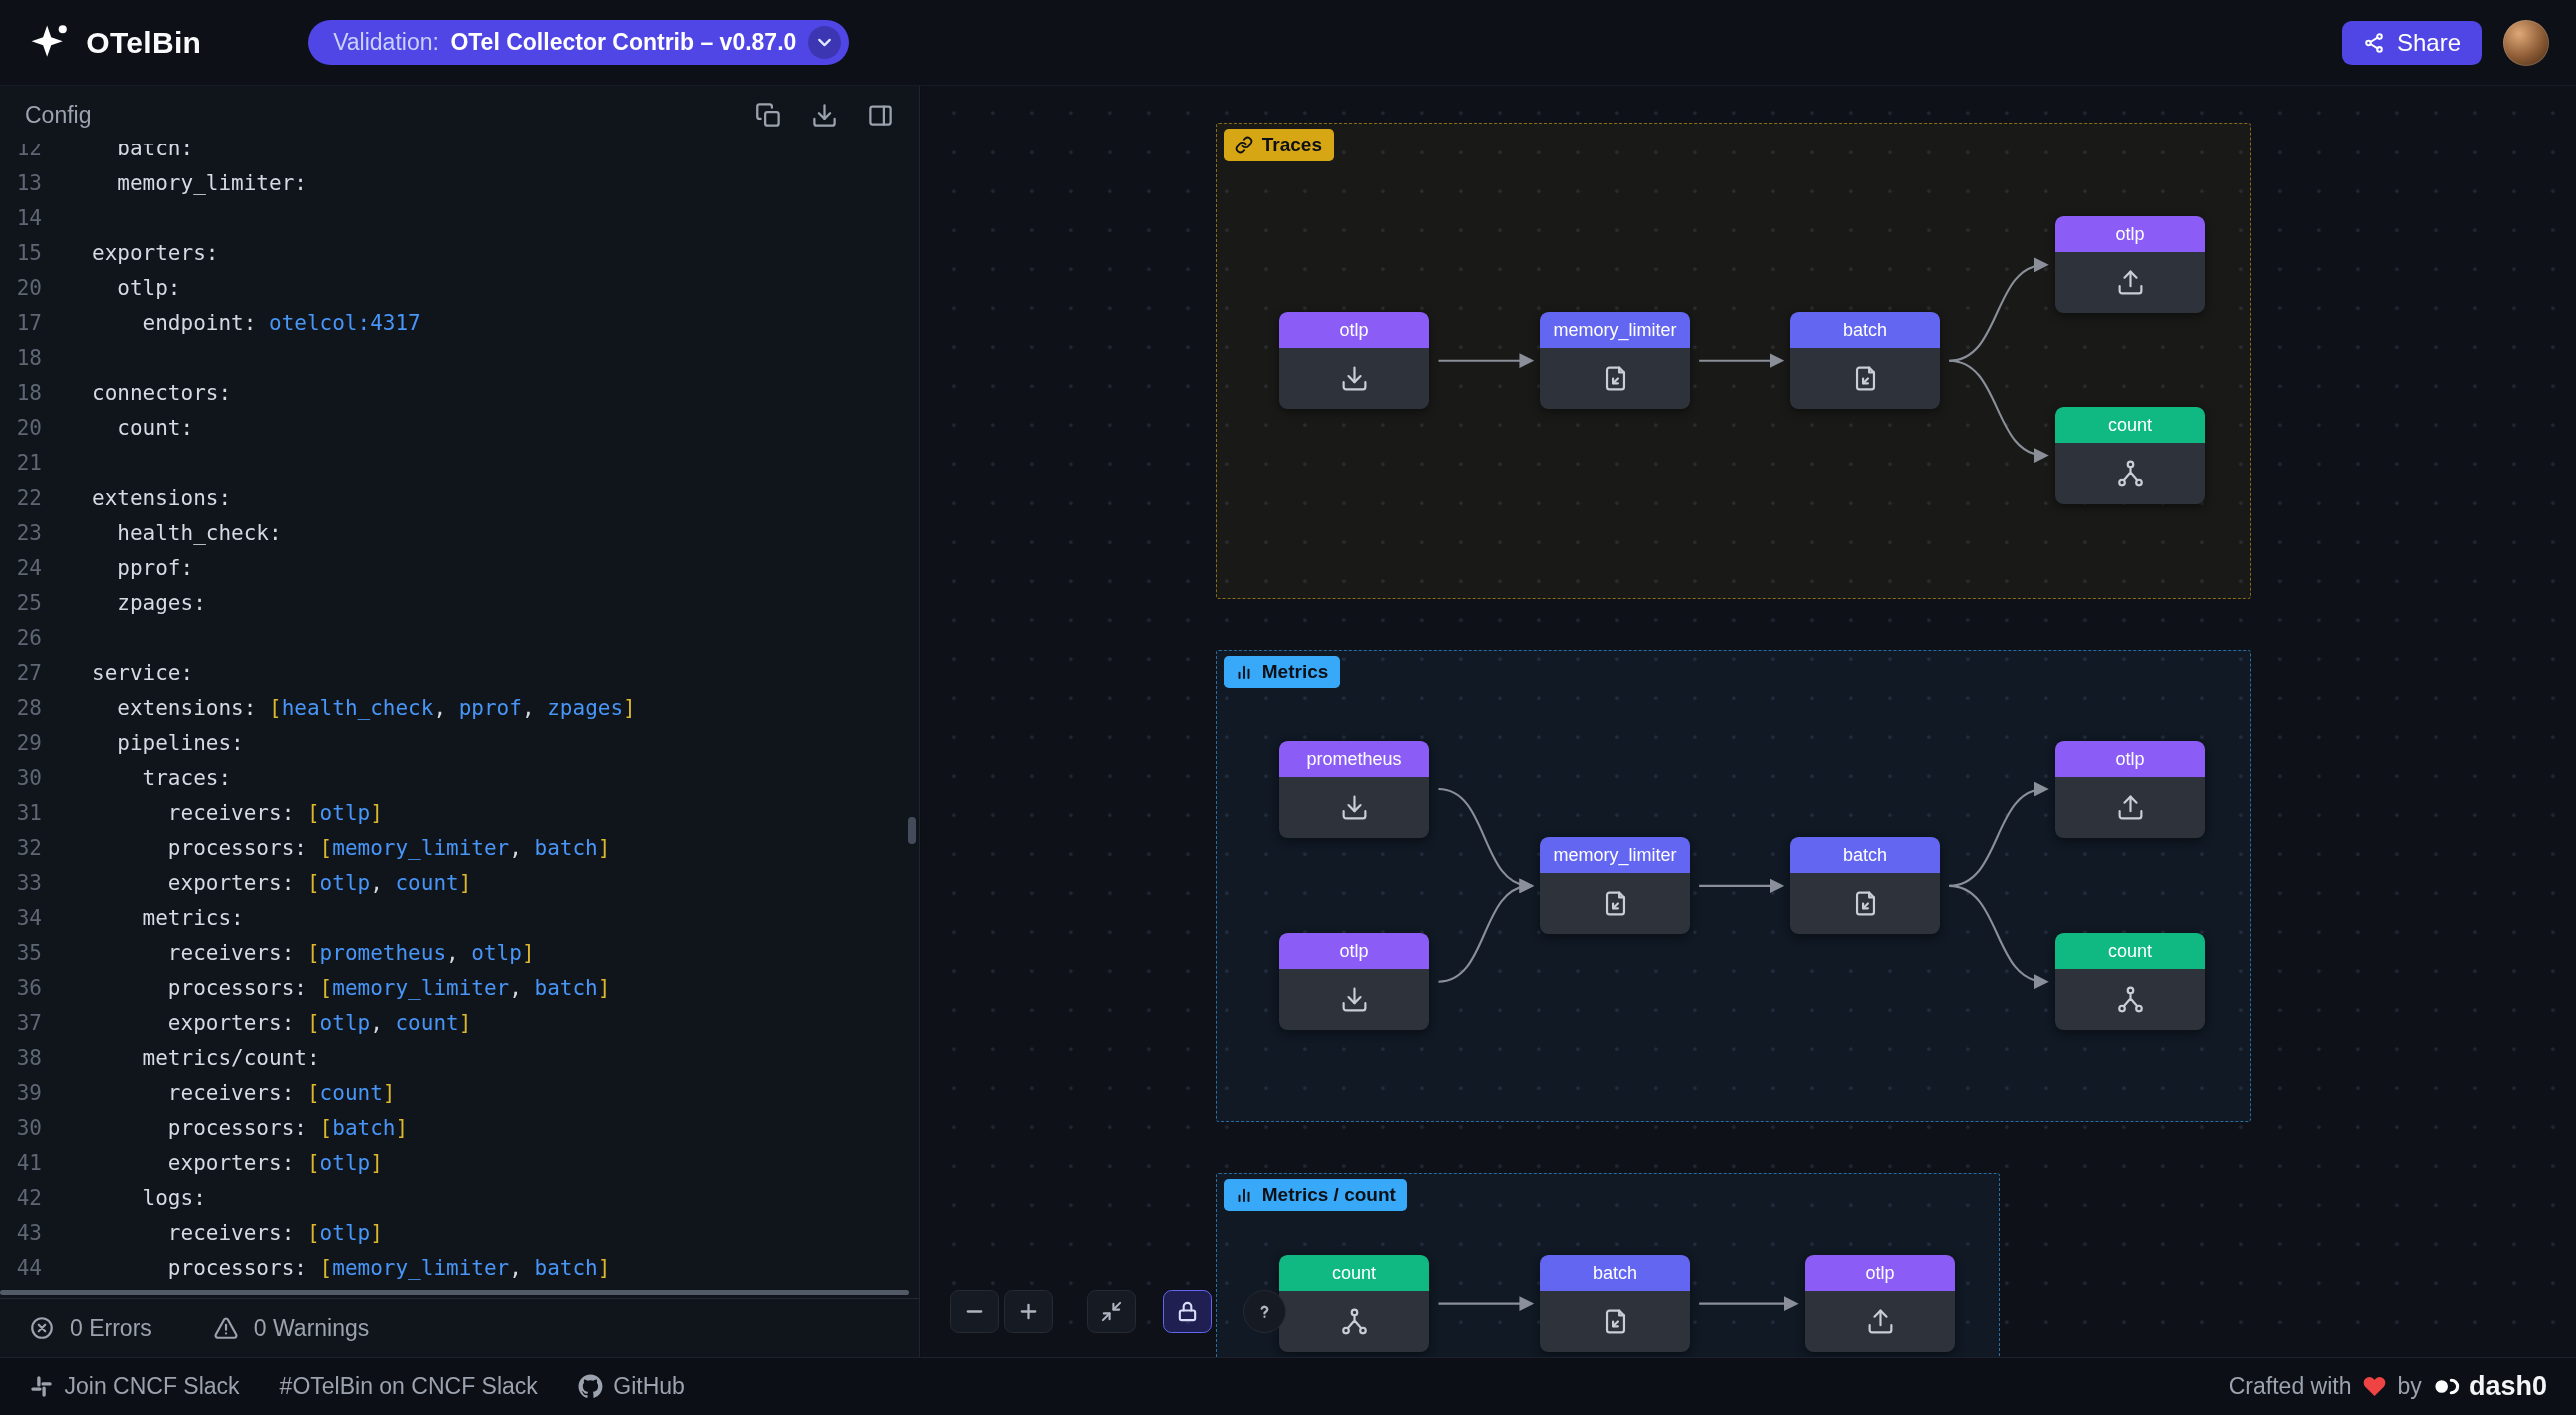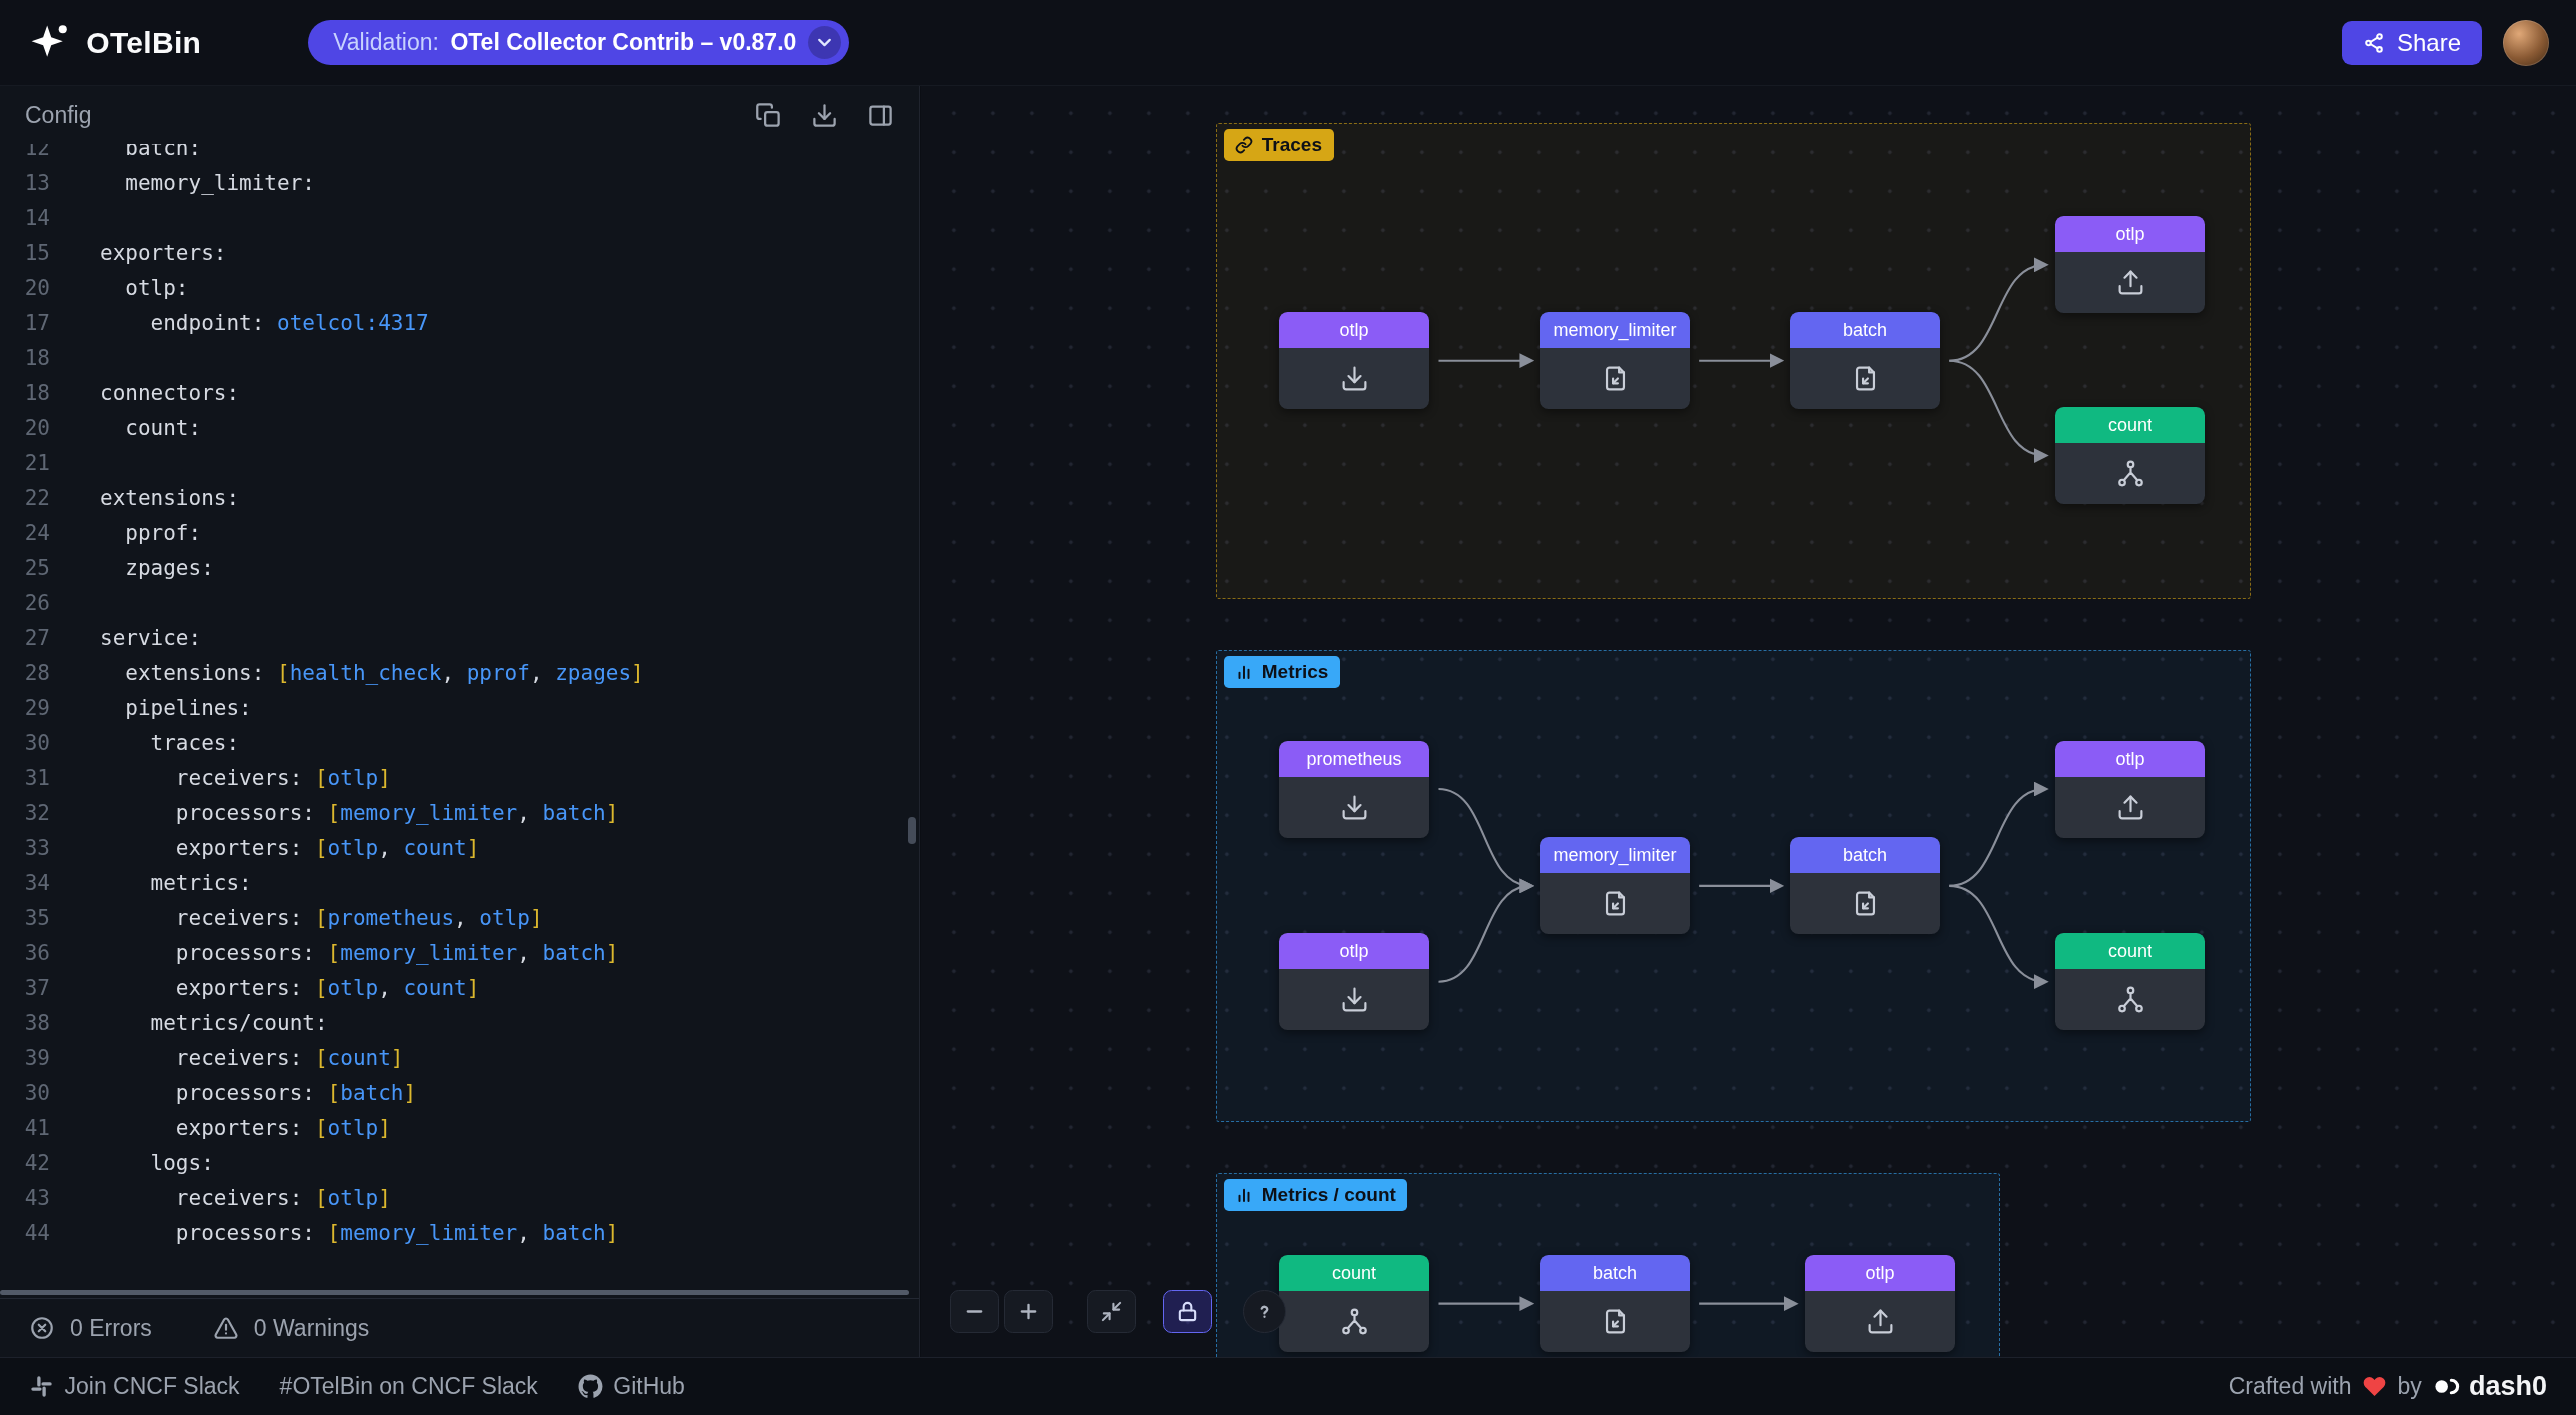--- a/index.html
+++ b/index.html
@@ -33,21 +33,21 @@
 
   
   .config-panel { position:absolute; top:86px; left:0; width:920px; bottom:58px; background:#10141b;
                   border-right:1px solid #20242e; display:flex; flex-direction:column; z-index:4; }
   .config-header { height:58px; flex:none; display:flex; align-items:center; padding:0 25px; }
   .config-title { color:#9ca3af; font-size:23px; }
   .config-tools { margin-left:auto; display:flex; align-items:center; gap:29px; }
   .tool-btn { background:none; border:none; width:27px; height:27px; color:#9ca3af; cursor:pointer; padding:0; }
   .tool-btn .icon { width:27px; height:27px; }
   .editor { flex:1; position:relative; overflow:hidden; font-family:"DejaVu Sans Mono",monospace; }
-  .code-lines { position:absolute; top:-13.4px; left:8px; right:0; }
+  .code-lines { position:absolute; top:-13.4px; left:0; right:0; }
   .code-row { display:flex; height:35px; line-height:35px; font-size:21px; cursor:text; }
   .line-number { width:67px; padding-right:25px; text-align:right; color:#5f6774; flex:none; }
   .code-text { white-space:pre; padding-left:25px; }
   .tok-key { color:#d6dae2; }
   .tok-value { color:#4896f8; }
   .tok-bracket { color:#dcb82e; }
   .tok-plain { color:#d6dae2; }
   .vscroll-thumb { position:absolute; right:2.9px; top:673px; width:7.7px; height:27px; background:#454c59; border-radius:3.8px; }
   .hscroll-thumb { position:absolute; left:0; bottom:2.9px; height:4.8px; width:909px; background:#525a68; border-radius:2.9px; }
   .status-bar { height:59px; flex:none; border-top:1px solid #232833; display:flex; align-items:center;
@@ -193,20 +193,24 @@
           </div>
           <div class="code-row">
             <span class="line-number">21</span>
             <span class="code-text"></span>
           </div>
           <div class="code-row">
             <span class="line-number">22</span>
             <span class="code-text"><span class="tok-key">extensions:</span></span>
           </div>
           <div class="code-row">
+            <span class="line-number">23</span>
+            <span class="code-text"><span class="tok-key">  health_check:</span></span>
+          </div>
+          <div class="code-row">
             <span class="line-number">24</span>
             <span class="code-text"><span class="tok-key">  pprof:</span></span>
           </div>
           <div class="code-row">
             <span class="line-number">25</span>
             <span class="code-text"><span class="tok-key">  zpages:</span></span>
           </div>
           <div class="code-row">
             <span class="line-number">26</span>
             <span class="code-text"></span>

